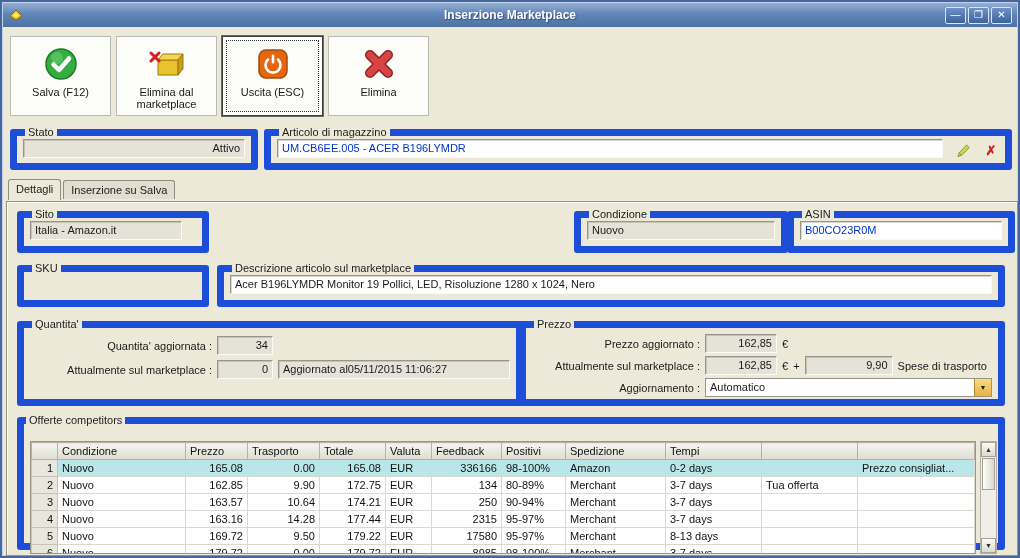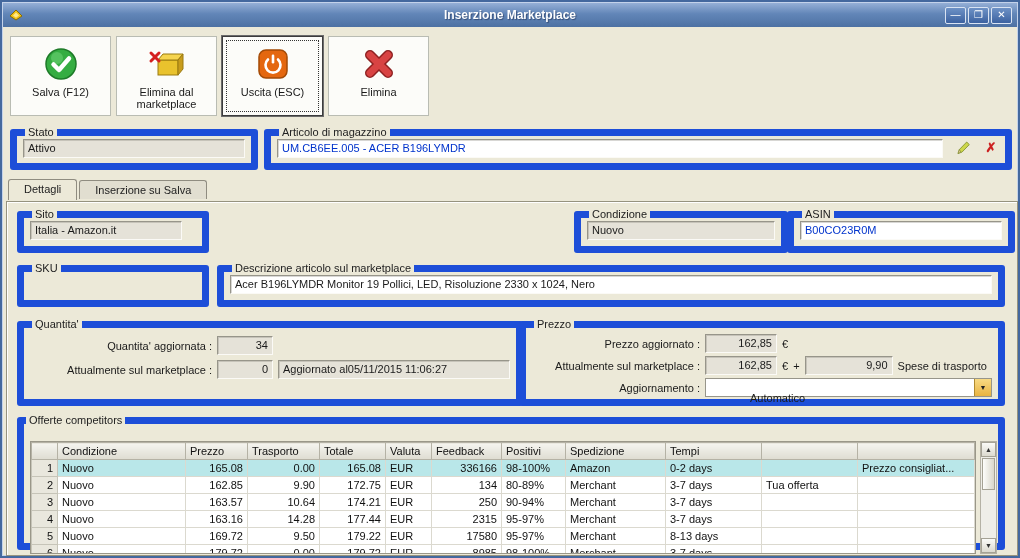--- a/index.html
+++ b/index.html
@@ -39,29 +39,29 @@
            background:#e5e2d8; border:1px solid #97958a; border-right-color:#fbfaf6;
            border-bottom-color:#fbfaf6; box-shadow:inset 1px 1px 0 rgba(125,123,113,.3);
            white-space:nowrap; overflow:hidden; }
   .field.white { background:#fff; }
   .field.blue  { color:#0033cc; }
   .field.num   { text-align:right; }
   .field.center{ text-align:center; }
 
   .fs-stato    { left:8px;   top:124px; width:248px; height:44px; }
   .fs-articolo { left:262px; top:124px; width:748px; height:44px; }
-  .fs-stato .field { width:100%; }
-  .articolo-row { display:flex; align-items:flex-start; gap:12px; }
+  .fs-stato .field { width:100%;text-align:right; }
+  .articolo-row { display:flex; align-items:flex-end; gap:12px; }
   .articolo-row .field { flex:1; }
   .mini-icon { width:16px; height:16px; display:flex; align-items:center; justify-content:center; }
   .x-glyph { color:#cc2020; font-weight:bold; font-size:13px; line-height:13px; }
 
   
   .tabs { position:absolute; left:6px; top:177px; z-index:3; display:flex; align-items:flex-end; }
-  .tab { font-size:11px; padding:3px 15px; background:#e1ded0; border:1px solid #8f8c80;
+  .tab { font-size:11px; padding:3px 7px; background:#e1ded0; border:1px solid #8f8c80;
          border-bottom:none; border-radius:3px 3px 0 0; margin-right:2px; color:#222; }
   .tab.active { background:#ece9d8; padding-bottom:5px; margin-bottom:-1px; }
   .panel { position:absolute; left:4px; top:199px; width:1012px; height:355px;
            border:1px solid #96937f; background:#ece9d8; box-shadow:inset 1px 1px 0 #fff; }
 
   .fs-sito       { left:10px;  top:6px;  width:192px; height:45px; }
   .fs-condizione { left:567px; top:6px;  width:204px; height:45px; }
   .fs-asin       { left:780px; top:6px;  width:218px; height:45px; }
   .fs-sku        { left:10px;  top:60px; width:192px; height:45px; }
   .fs-descr      { left:210px; top:60px; width:788px; height:45px; }
@@ -77,21 +77,21 @@
 
   .form-row { display:flex; align-items:center; gap:5px; font-size:11px; color:#1a1a1a; }
   .fs-quantita .form-row { margin-top:5px; }
   .fs-prezzo   .form-row { margin-top:3px; }
   .lbl { text-align:right; white-space:nowrap; }
   .q-lbl { width:182px; }
   .p-lbl { width:168px; }
   .f56 { width:56px; } .f72 { width:72px; } .f88 { width:88px; } .f232 { width:232px; }
 
   .combo { flex:1; display:flex; height:19px; border:1px solid #97958a; background:#fff; }
-  .combo-text { flex:1; padding:12px 4px; font-size:11px; line-height:15px;margin-left:40px; }
+  .combo-text { flex:1; padding:1px 4px; font-size:11px; line-height:15px; }
   .combo-btn { width:17px; background:linear-gradient(#f8da83,#e8b342); border-left:1px solid #b08a30;
                font-size:7px; text-align:center; line-height:17px; color:#222; }
 
   
   .table-zone { position:absolute; left:6px; top:15px; width:946px; height:113px;
                 overflow:hidden; background:#fff; border:1px solid #9a9789; }
   .offers-table { border-collapse:collapse; table-layout:fixed; width:100%;
                   font-size:11px; color:#111; }
   .offers-table th { background:linear-gradient(#f5f4ef,#dedcd1); border:1px solid #b5b2a5;
                      font-weight:normal; text-align:left; padding:1px 4px; height:17px;
@@ -219,21 +219,21 @@
       <legend>ASIN</legend>
       <div class="field white blue">B00CO23R0M</div>
     </fieldset>
 
     <fieldset class="fs-sku">
       <legend>SKU</legend>
     </fieldset>
 
     <fieldset class="fs-descr">
       <legend>Descrizione articolo sul marketplace</legend>
-      <div class="field white">Acer B196LYMDR Monitor 19 Pollici, LED, Risoluzione 2330 x 1024, Nero</div>
+      <div class="field white">Acer B196LYMDR Monitor 19 Pollici, LED, Risoluzione 1280 x 1024, Nero</div>
     </fieldset>
 
     <fieldset class="fs-quantita">
       <legend>Quantita'</legend>
       <div class="form-row">
         <span class="lbl q-lbl">Quantita' aggiornata :</span>
         <div class="field num f56">34</div>
       </div>
       <div class="form-row">
         <span class="lbl q-lbl">Attualmente sul marketplace :</span>

